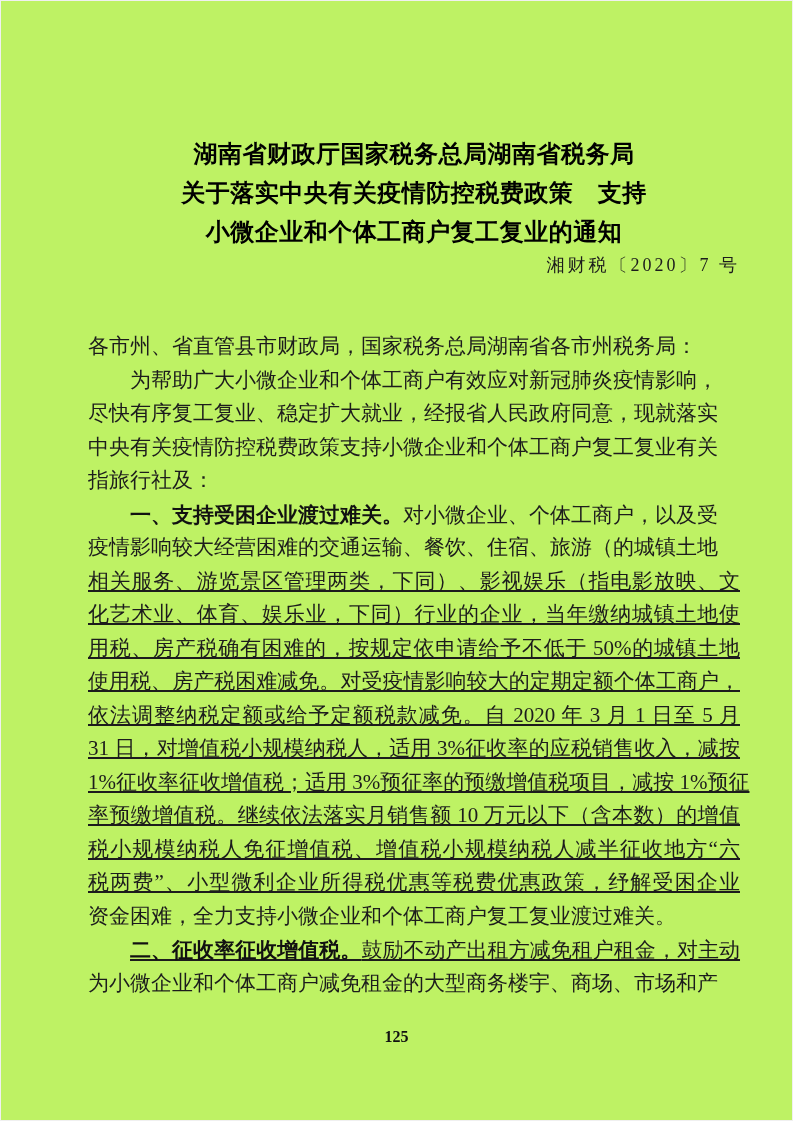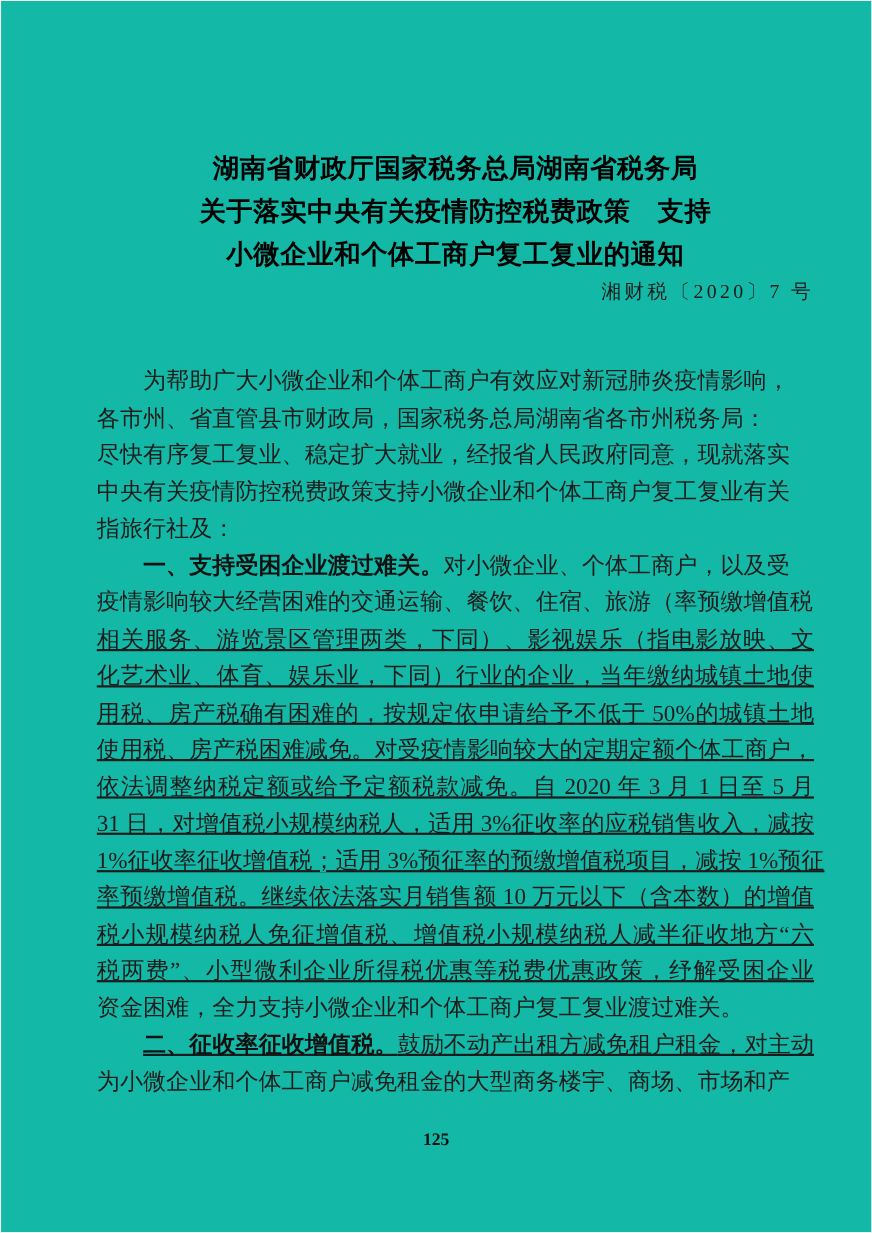--- a/index.html
+++ b/index.html
@@ -4,21 +4,21 @@
 <style>
   html, body {
     margin: 0;
     padding: 0;
     background: #ffffff;
   }
   .page {
     position: relative;
     width: 793px;
     height: 1121px;
-    background: #14b8a6;
+    background: #bef264;
     box-shadow: inset 0 0 0 1px #f0f0f0;
     overflow: hidden;
     font-family: "Liberation Serif", "DejaVu Serif", serif;
     color: #1c1c1c;
   }
   .title-block {
     position: absolute;
     top: 135px;
     left: 88px;
     width: 652px;
@@ -90,27 +90,27 @@
 
   <div class="title-block">
     <div class="title-line">湖南省财政厅国家税务总局湖南省税务局</div>
     <div class="title-line">关于落实中央有关疫情防控税费政策　支持</div>
     <div class="title-line">小微企业和个体工商户复工复业的通知</div>
   </div>
 
   <div class="doc-number">湘财税〔2020〕7 号</div>
 
   <div class="body-text">
+      <div class="line"><span>各市州、省直管县市财政局，国家税务总局湖南省各市州税务局：</span></div>
       <div class="line ind"><span>为帮助广大小微企业和个体工商户有效应对新冠肺炎疫情影响，</span></div>
-      <div class="line"><span>各市州、省直管县市财政局，国家税务总局湖南省各市州税务局：</span></div>
       <div class="line"><span>尽快有序复工复业、稳定扩大就业，经报省人民政府同意，现就落实</span></div>
       <div class="line"><span>中央有关疫情防控税费政策支持小微企业和个体工商户复工复业有关</span></div>
       <div class="line"><span>指旅行社及：</span></div>
       <div class="line ind"><span class="lead">一、支持受困企业渡过难关。</span><span>对小微企业、个体工商户，以及受</span></div>
-      <div class="line"><span>疫情影响较大经营困难的交通运输、餐饮、住宿、旅游（率预缴增值税</span></div>
+      <div class="line"><span>疫情影响较大经营困难的交通运输、餐饮、住宿、旅游（的城镇土地</span></div>
       <div class="line jl"><span>相关服务、游览景区管理两类，下同）、影视娱乐（指电影放映、文</span></div>
       <div class="line jl"><span>化艺术业、体育、娱乐业，下同）行业的企业，当年缴纳城镇土地使</span></div>
       <div class="line jl"><span>用税、房产税确有困难的，按规定依申请给予不低于 50%的城镇土地</span></div>
       <div class="line jl"><span>使用税、房产税困难减免。对受疫情影响较大的定期定额个体工商户，</span></div>
       <div class="line jl"><span>依法调整纳税定额或给予定额税款减免。自 2020 年 3 月 1 日至 5 月</span></div>
       <div class="line jl"><span>31 日，对增值税小规模纳税人，适用 3%征收率的应税销售收入，减按</span></div>
       <div class="line jl"><span>1%征收率征收增值税；适用 3%预征率的预缴增值税项目，减按 1%预征</span></div>
       <div class="line jl"><span>率预缴增值税。继续依法落实月销售额 10 万元以下（含本数）的增值</span></div>
       <div class="line jl"><span>税小规模纳税人免征增值税、增值税小规模纳税人减半征收地方“六</span></div>
       <div class="line jl"><span>税两费”、小型微利企业所得税优惠等税费优惠政策，纾解受困企业</span></div>

